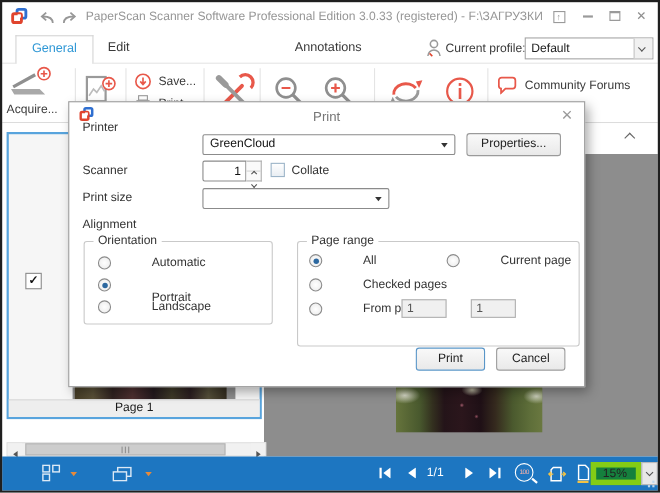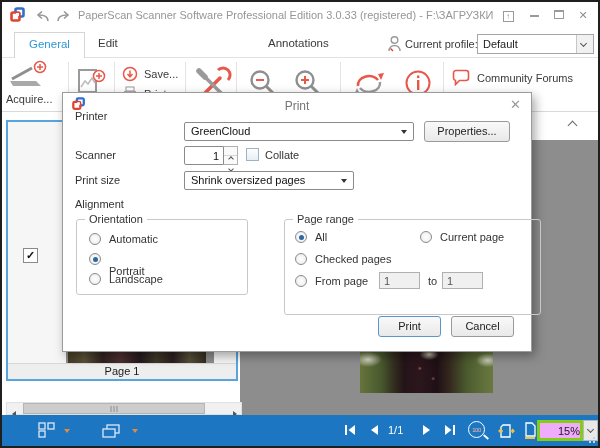--- a/index.html
+++ b/index.html
@@ -102,35 +102,35 @@
   .spin-up, .spin-dn { position:absolute; left:0; width:100%; height:9px; text-align:center; }
   .spin-up { top:0; border-bottom:1px solid #d5d5d5; } .spin-dn { top:10px; }
   .sarr-u { display:inline-block; margin-top:2px; width:4px; height:4px; border-left:1.2px solid #555; border-top:1.2px solid #555; transform:rotate(45deg); }
   .sarr-d { display:inline-block; margin-top:1px; width:4px; height:4px; border-right:1.2px solid #555; border-bottom:1.2px solid #555; transform:rotate(45deg); }
   .cbx { position:absolute; width:13px; height:13px; border:1px solid #9cb4c8; background:linear-gradient(#fefefe,#e9eef3); }
   .grp { position:absolute; border:1px solid #c9c9c9; border-radius:3px; }
   .grp-title { position:absolute; top:-7px; left:8px; background:#fff; padding:0 4px; font-size:11px; color:#333; }
   .radio { position:absolute; width:12px; height:12px; border:1px solid #8b8b8b; border-radius:50%;
            background:radial-gradient(#ffffff,#e9e9e9); }
   .radio.sel::after { content:""; position:absolute; left:2.5px; top:2.5px; width:5px; height:5px; border-radius:50%; background:#2c68a0; }
-  .rlabel { position:absolute; font-size:11px; color:#333; }
+  .rlabel { position:absolute; font-size:11px; color:#333;margin-left:29px; }
   .rng-input { position:absolute; height:17px; background:#f0f0f0; border:1px solid #b0b0b0; font-size:11px; color:#555; padding-left:4px; width:41px; }
   .dlg-btn-print  { left:315px; top:223px; width:63px; border-color:#5a96c8; }
   .dlg-btn-cancel { left:388px; top:223px; width:63px; }
 
   
   .statusbar { position:absolute; left:2px; bottom:2px; right:2px; height:31px; background:#1d76c1; }
   .sb-item { position:absolute; top:6px; }
   .sb-orange-arr { position:absolute; top:14px; width:0; height:0; border-left:3px solid transparent; border-right:3px solid transparent; border-top:4px solid #e58a3c; }
   .page-ind { position:absolute; left:386px; top:9px; font-size:11px; color:#fff; }
   .z100-circ { position:relative; width:17px; height:17px; border:1.5px solid #fff; border-radius:50%; }
   .z100-circ span { position:absolute; left:0; right:0; top:5px; text-align:center; font-size:6px; color:#ffb3a8; letter-spacing:-0.5px; }
   .z100-handle { position:absolute; left:15px; top:15px; width:6px; height:2px; background:#fff; transform:rotate(40deg); }
-  .zoom-box { position:absolute; left:535px; top:5px; width:46px; height:21px; border:3px solid #84cc16; background:#f0abfc;
-              font-size:11px; color:#222; padding-left:6px; line-height:19px;text-align:right; }
+  .zoom-box { position:absolute; left:535px; top:5px; width:46px; height:21px; border:5px solid #84cc16; background:#15803d;
+              font-size:11px; color:#222; padding-left:6px; line-height:19px; }
   .zoom-vbtn { position:absolute; left:581px; top:5px; width:15px; height:21px; background:#e8e8e8; border:1px solid #b9b9b9; }
   .grip { position:absolute; right:3px; bottom:3px; width:10px; height:10px; }
   .grip i { position:absolute; width:2px; height:2px; background:#bcd6ec; }
 </style>
 </head>
 <body>
 
 <div class="window">
 
   <div class="titlebar">
@@ -295,36 +295,36 @@
       <div class="spin-btns">
         <span class="spin-up"><span class="sarr-u"></span></span>
         <span class="spin-dn"><span class="sarr-d"></span></span>
       </div>
     </div>
     <span class="cbx" style="left:183px;top:55px"></span>
     <span class="flabel" style="left:202px;top:56px">Collate</span>
 
     <span class="flabel" style="left:12px;top:81px">Print size</span>
     <div class="combo" style="left:121px;top:78px;width:170px">
-      <span>Shrink oversized pages</span><span class="arr"></span>
+      <span class="arr"></span>
     </div>
 
     <span class="flabel" style="left:12px;top:105px">Alignment</span>
 
     <div class="grp" style="left:13px;top:126px;width:172px;height:76px">
       <span class="grp-title">Orientation</span>
       <span class="radio" style="left:12px;top:13px"></span>
       <span class="rlabel" style="left:32px;top:13px">Automatic</span>
       <span class="radio sel" style="left:12px;top:33px"></span>
       <span class="rlabel" style="left:32px;top:45px">Portrait</span>
       <span class="radio" style="left:12px;top:53px"></span>
       <span class="rlabel" style="left:32px;top:53px">Landscape</span>
     </div>
 
-    <div class="grp" style="left:221px;top:126px;width:257px;height:96px">
+    <div class="grp" style="left:207px;top:126px;width:257px;height:96px">
       <span class="grp-title">Page range</span>
       <span class="radio sel" style="left:10px;top:11px"></span>
       <span class="rlabel" style="left:30px;top:11px">All</span>
       <span class="radio" style="left:135px;top:11px"></span>
       <span class="rlabel" style="left:155px;top:11px">Current page</span>
       <span class="radio" style="left:10px;top:33px"></span>
       <span class="rlabel" style="left:30px;top:33px">Checked pages</span>
       <span class="radio" style="left:10px;top:55px"></span>
       <span class="rlabel" style="left:30px;top:55px">From page</span>
       <input class="rng-input" style="left: 94px; top: 52px;" value="1">

